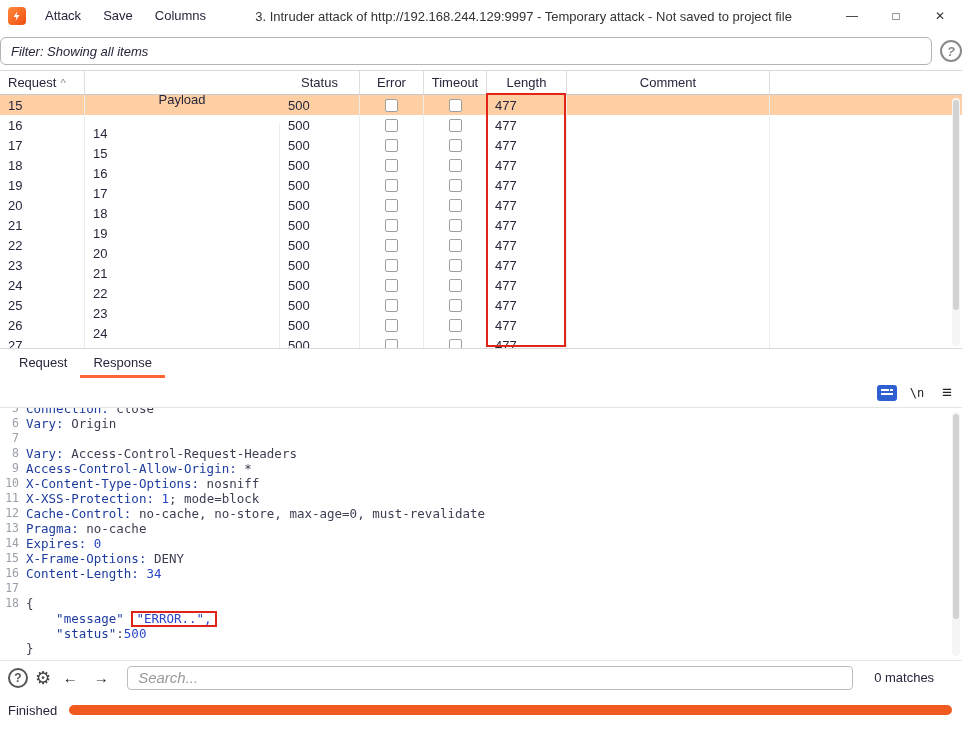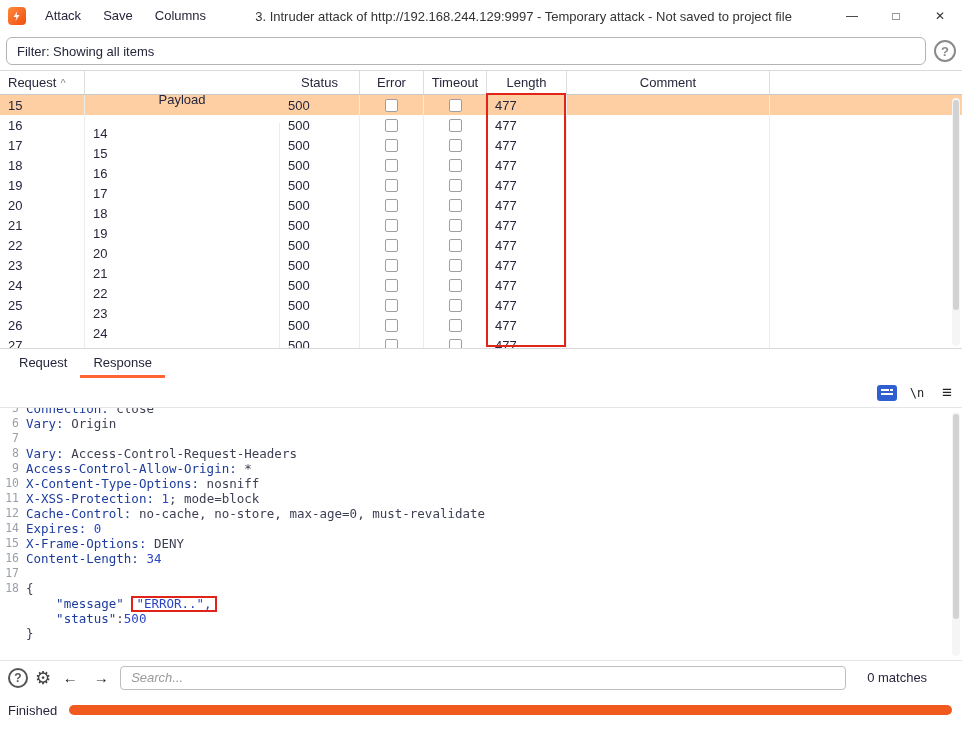--- a/index.html
+++ b/index.html
@@ -13,21 +13,21 @@
   .menu-item { padding:0 11px; height:32px; line-height:32px; cursor:default; }
   .title-text { flex:1; text-align:center; color:#333; white-space:nowrap; overflow:hidden; }
   .win-btn { width:44px; height:32px; text-align:center; line-height:32px; font-size:12px; color:#333; }
 
   
   .tabbar { flex:none; height:30px; display:flex; padding-left:6px; }
   .tab { padding:0 13px; display:flex; align-items:center; border-bottom:3px solid transparent; }
   .tab.active { border-bottom-color:var(--accent); }
 
   
-  .filter-row { flex:none; height:38px; display:flex; align-items:center; padding:0 6px; gap:8px; }
+  .filter-row { flex:none; height:38px; display:flex; align-items:center; padding:0 0; gap:8px;font-style:italic; }
   .filter-input { flex:1; height:28px; border:1px solid #b4b4b4; border-radius:6px; display:flex; align-items:center; padding:0 10px; background:#fff; }
   .help-btn { width:22px; height:22px; border-radius:50%; border:2px solid #8a8a8a; color:#8a8a8a; display:flex; align-items:center; justify-content:center; font-weight:bold; font-size:13px; flex:none; }
 
   
   .table-wrap { flex:none; height:278px; position:relative; overflow:hidden; border-top:1px solid #d9d9d9; }
   .thead { display:flex; height:24px; border-bottom:1px solid #c9c9c9; background:#fff; }
   .hcell { display:flex; align-items:center; justify-content:center; border-right:1px solid #dedede; gap:4px; }
   .hcell.first { justify-content:flex-start; padding-left:8px; }
   .sort { color:#8a8a8a; font-size:11px; }
   .w-req{width:85px;} .w-pay{width:195px;margin-top:28px;} .w-sta{width:80px;} .w-err{width:64px;} .w-tim{width:63px;} .w-len{width:80px;} .w-com{width:203px;}
@@ -64,21 +64,21 @@
   .tk-num { color:var(--syntax-num); }
   .tk-boxed { color:var(--syntax-num); border:2px solid var(--annotation-red); padding:0 3px; margin:-2px 0; display:inline-block; line-height:12px; }
   .ed-scroll { top:4px; height:244px; }
   .ed-scroll .thumb { top:2px; height:205px; }
 
   
   .search-row { flex:none; height:34px; display:flex; align-items:center; gap:7px; padding:0 8px; border-top:1px solid #e5e5e5; }
   .circle-q { width:20px; height:20px; border-radius:50%; border:2px solid #555; color:#555; display:flex; align-items:center; justify-content:center; font-size:12px; font-weight:bold; flex:none; }
   .gear-glyph { font-size:18px; color:#444; line-height:1; }
   .arrow-btn { width:24px; height:24px; border-radius:50%; display:flex; align-items:center; justify-content:center; font-size:15px; color:#222; }
-  .search-input { width:726px; height:24px; border:1px solid #bdbdbd; border-radius:4px; padding:0 10px; font-family:"Liberation Sans",sans-serif; font-size:13px; color:#333; }
+  .search-input { width:726px; height:24px; border:1px solid #bdbdbd; border-radius:4px; padding:0 10px; font-family:"Liberation Sans",sans-serif; font-size:15px; color:#333;margin-left:7px; }
   .search-input::placeholder { font-style:italic; color:#9a9a9a; }
   .matches { margin-left:14px; color:#26263c; white-space:nowrap; }
 
   
   .statusbar { flex:none; height:32px; display:flex; align-items:center; gap:12px; padding:0 8px 0 8px; }
   .progress-track { flex:1; height:10px; border-radius:5px; background:var(--progress); margin-right:2px; }
 </style>
 </head>
 <body>
 
@@ -321,20 +321,21 @@
   <div class="editor">
     <div class="editor-inner">
         <div class="eline"><span class="lnum">5</span><span class="lcontent"><span class="tk-key">Connection:</span><span class="tk-val"> close</span></span></div>
         <div class="eline"><span class="lnum">6</span><span class="lcontent"><span class="tk-key">Vary:</span><span class="tk-val"> Origin</span></span></div>
         <div class="eline"><span class="lnum">7</span></div>
         <div class="eline"><span class="lnum">8</span><span class="lcontent"><span class="tk-key">Vary:</span><span class="tk-val"> Access-Control-Request-Headers</span></span></div>
         <div class="eline"><span class="lnum">9</span><span class="lcontent"><span class="tk-key">Access-Control-Allow-Origin:</span><span class="tk-val"> *</span></span></div>
         <div class="eline"><span class="lnum">10</span><span class="lcontent"><span class="tk-key">X-Content-Type-Options:</span><span class="tk-val"> nosniff</span></span></div>
         <div class="eline"><span class="lnum">11</span><span class="lcontent"><span class="tk-key">X-XSS-Protection:</span><span class="tk-num"> 1</span><span class="tk-val">; mode=block</span></span></div>
         <div class="eline"><span class="lnum">12</span><span class="lcontent"><span class="tk-key">Cache-Control:</span><span class="tk-val"> no-cache, no-store, max-age=0, must-revalidate</span></span></div>
+        <div class="eline"><span class="lnum">13</span><span class="lcontent"><span class="tk-key">Pragma:</span><span class="tk-val"> no-cache</span></span></div>
         <div class="eline"><span class="lnum">14</span><span class="lcontent"><span class="tk-key">Expires:</span><span class="tk-num"> 0</span></span></div>
         <div class="eline"><span class="lnum">15</span><span class="lcontent"><span class="tk-key">X-Frame-Options:</span><span class="tk-val"> DENY</span></span></div>
         <div class="eline"><span class="lnum">16</span><span class="lcontent"><span class="tk-key">Content-Length:</span><span class="tk-num"> 34</span></span></div>
         <div class="eline"><span class="lnum">17</span><span class="lcontent"></span></div>
         <div class="eline"><span class="lnum">18</span><span class="lcontent"><span class="tk-val">{</span></span></div>
         <div class="eline"><span class="lnum"></span><span class="lcontent"><span class="tk-key">    "message"</span><span class="tk-val"> </span><span class="tk-boxed">"ERROR..",</span></span></div>
         <div class="eline"><span class="lnum"></span><span class="lcontent"><span class="tk-key">    "status"</span><span class="tk-val">:</span><span class="tk-num">500</span></span></div>
         <div class="eline"><span class="lnum"></span><span class="lcontent"><span class="tk-val">}</span></span></div>
       </div>
     <div class="vscroll ed-scroll">

